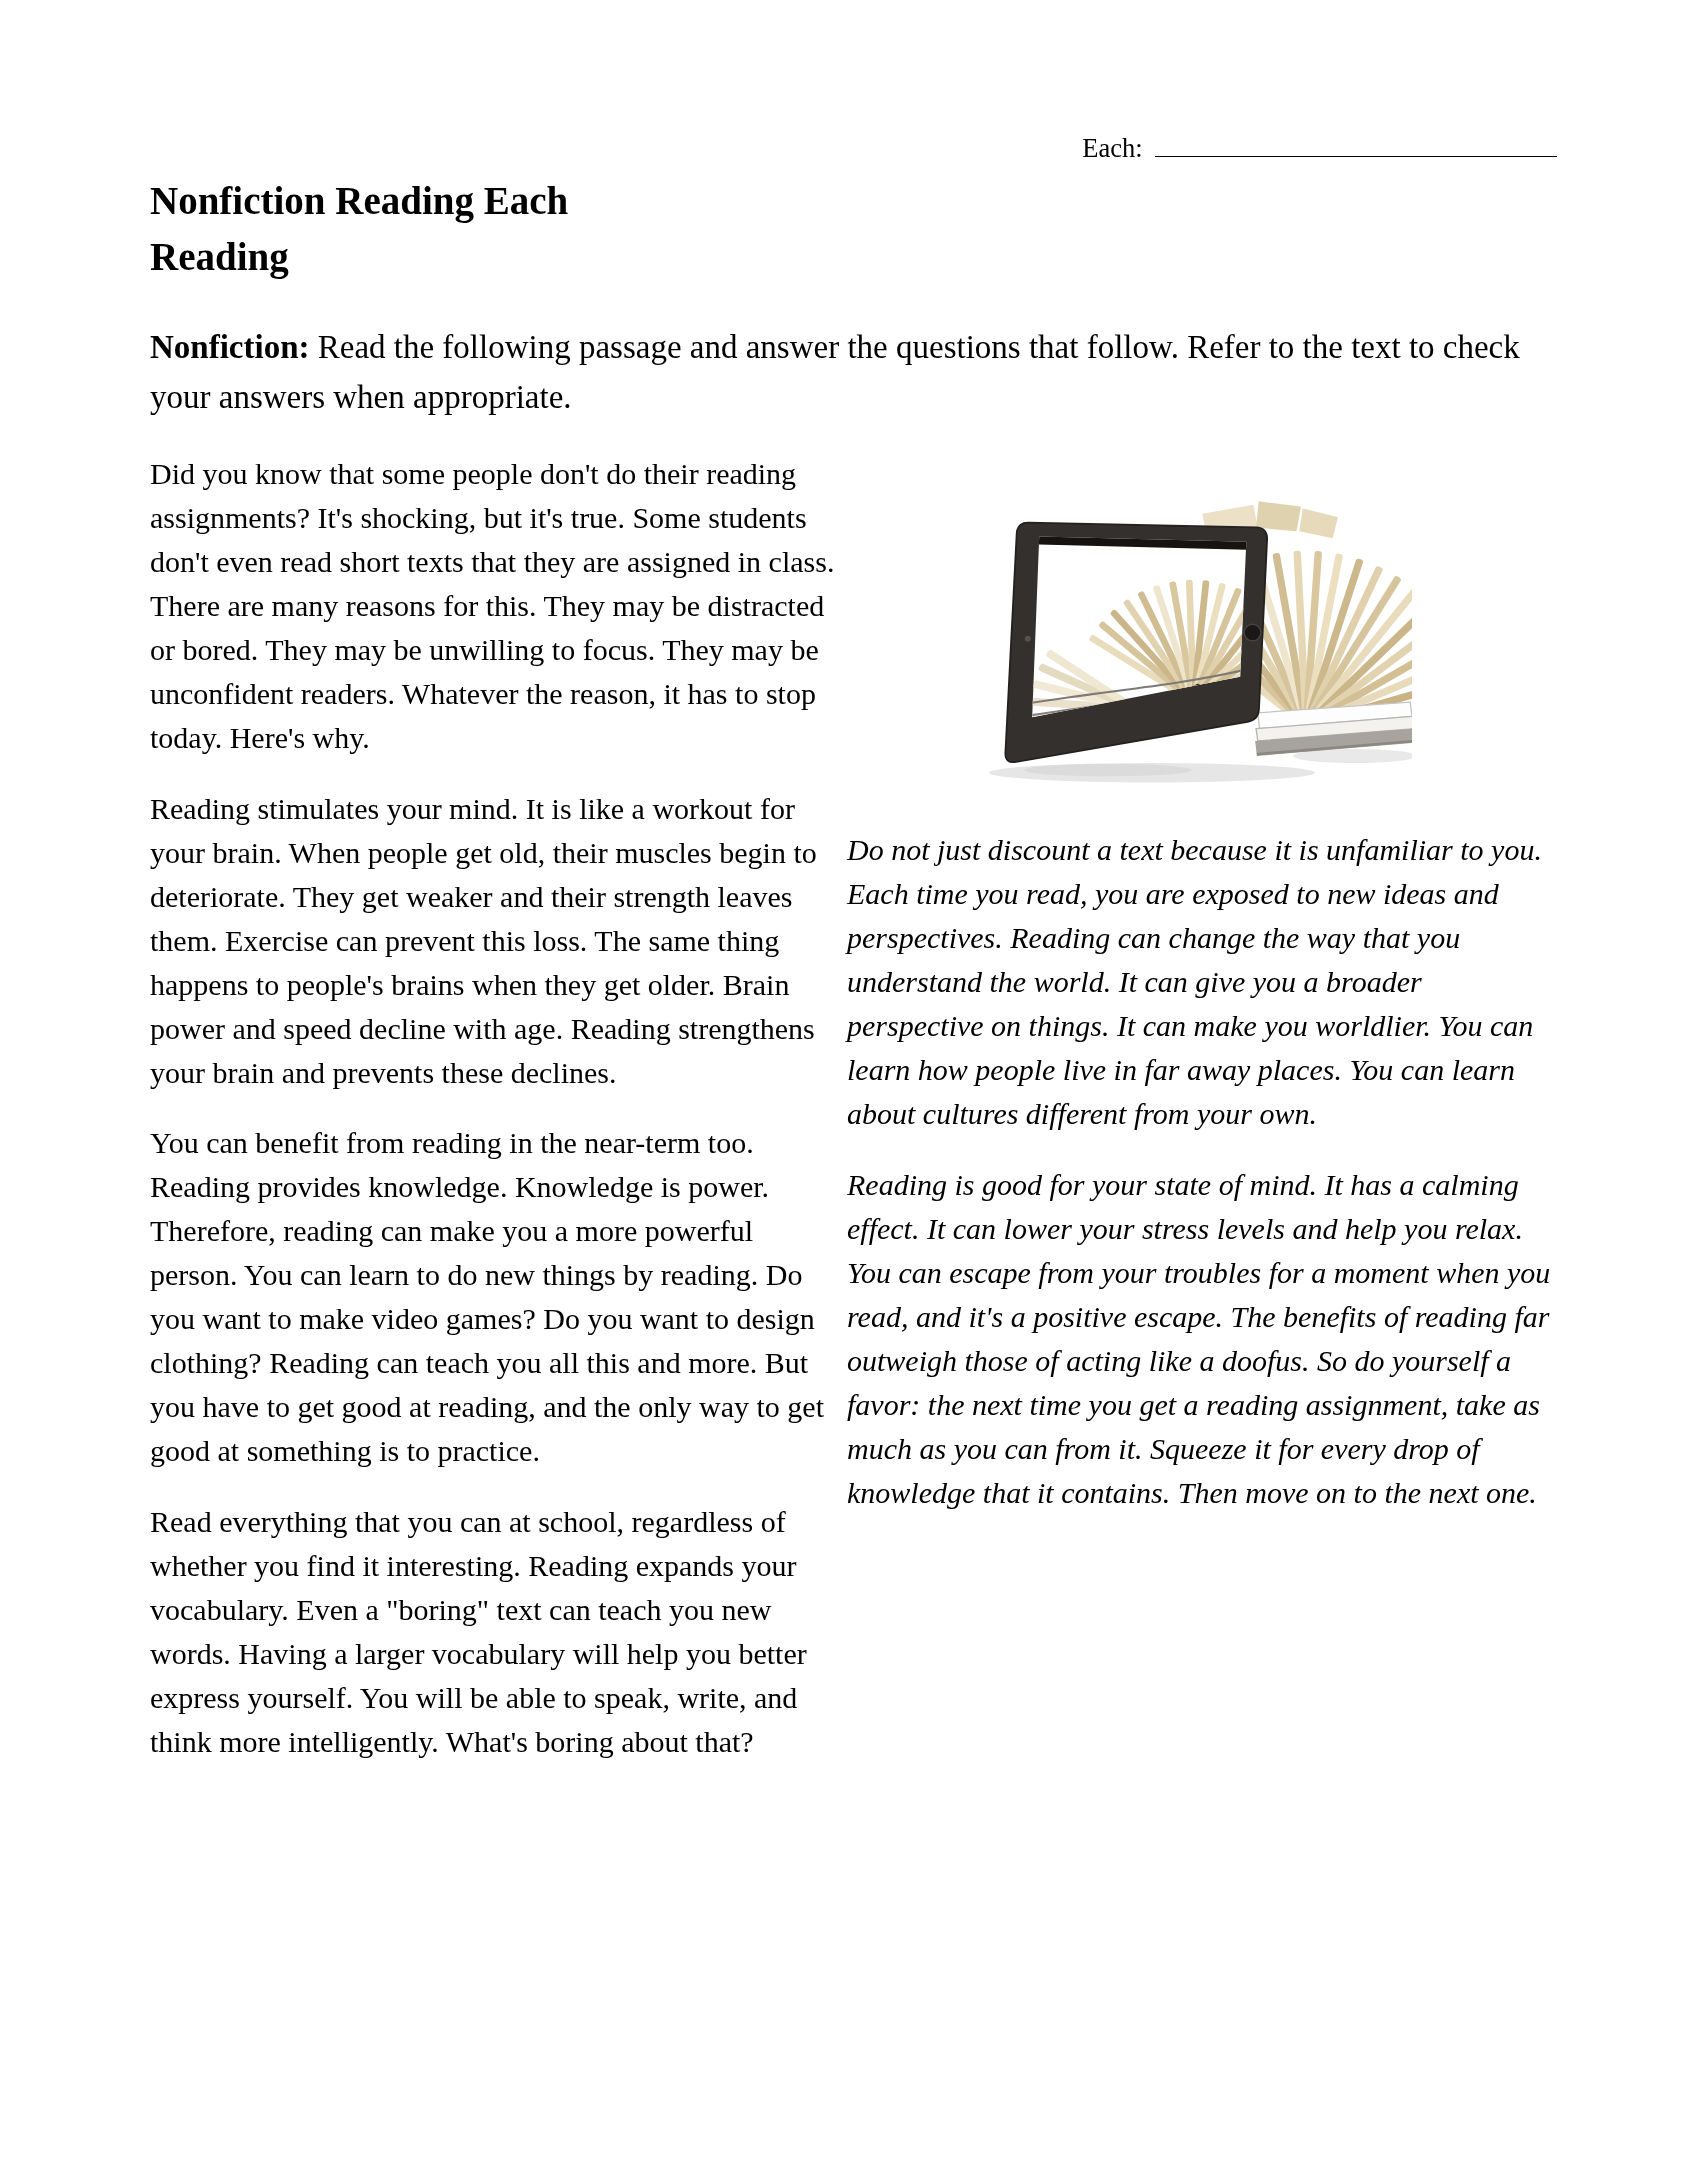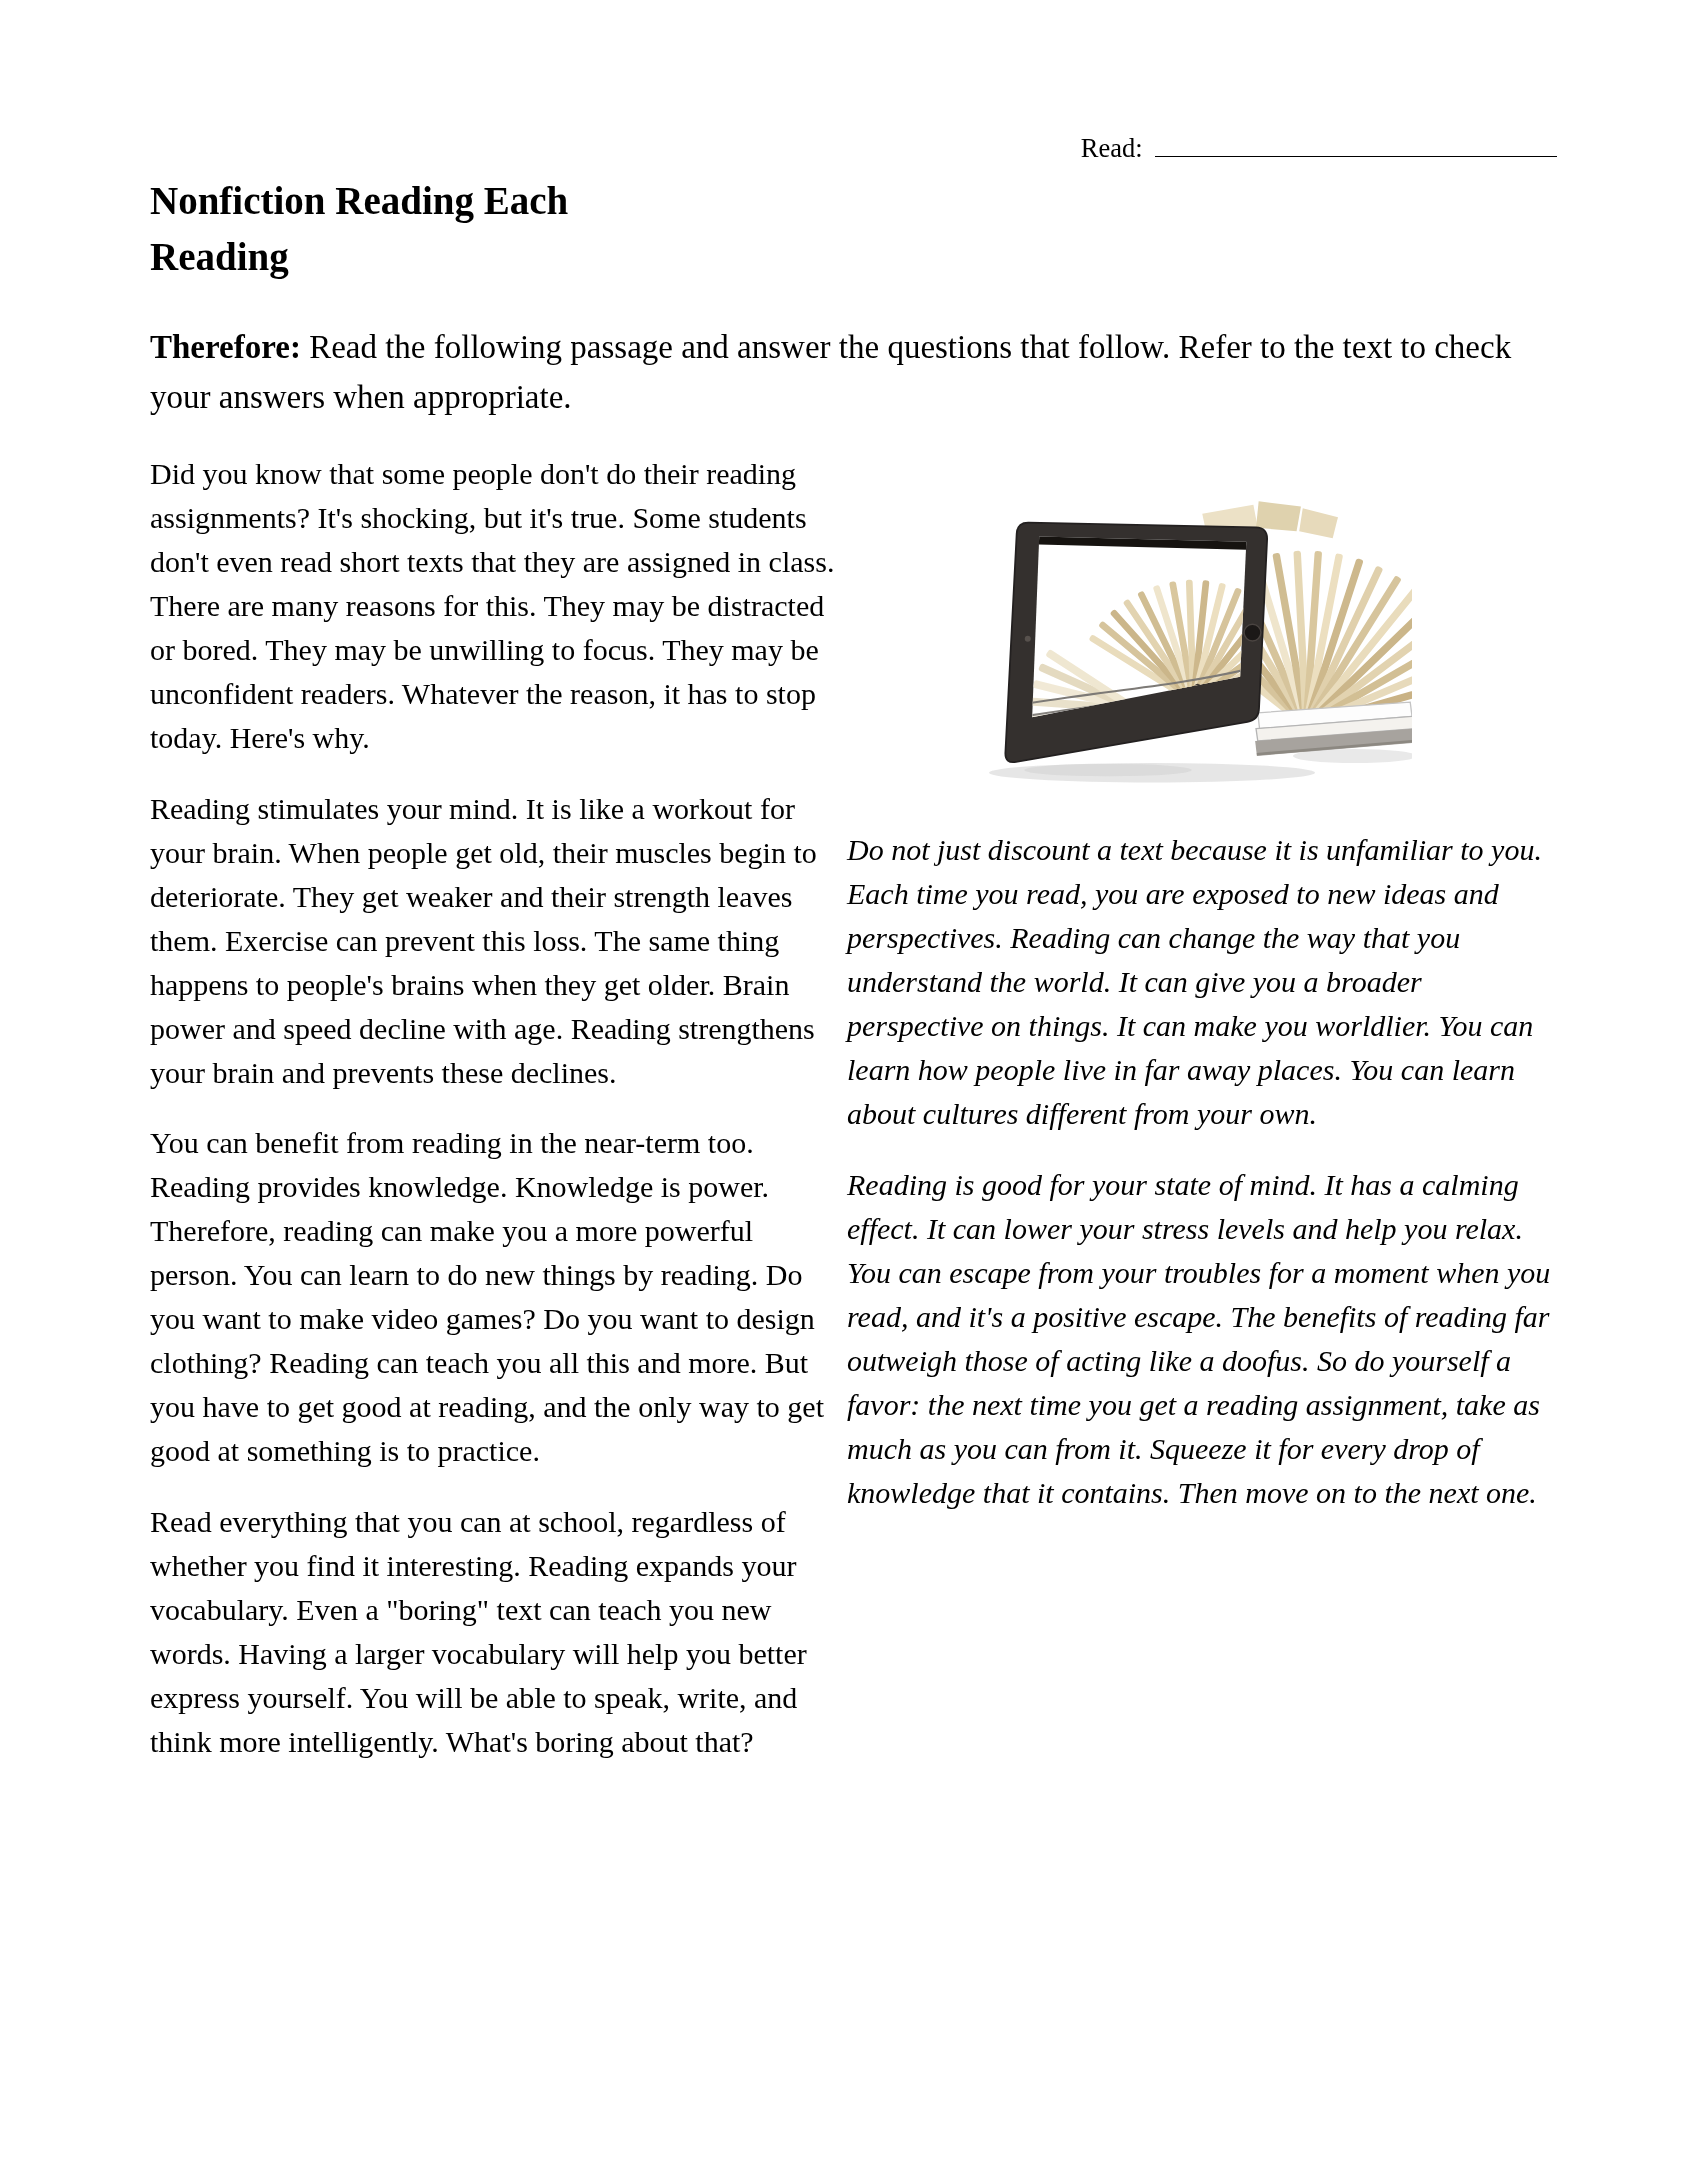--- a/index.html
+++ b/index.html
@@ -63,29 +63,29 @@
     margin: 35px auto 41px auto;
   }
   .illustration svg { display:block; width: 423px; height: 300px; }
 </style>
 </head>
 <body>
 
 <div class="page">
 
   <div class="name-row">
-    <span>Read:</span>
+    <span>Each:</span>
     <span class="name-line"></span>
   </div>
 
   <h1 class="title">Nonfiction Reading Each</h1>
   <h2 class="subtitle">Reading</h2>
 
   <p class="directions">
-    <b>Therefore:</b>
+    <b>Nonfiction:</b>
     <span>Read the following passage and answer the questions that follow. Refer to the text to check your answers when appropriate.</span>
   </p>
 
   <div class="columns">
 
     <div class="col-left">
       <p class="body">Did you know that some people don't do their reading assignments? It's shocking, but it's true. Some students don't even read short texts that they are assigned in class. There are many reasons for this. They may be distracted or bored. They may be unwilling to focus. They may be unconfident readers. Whatever the reason, it has to stop today. Here's why.</p>
       <p class="body">Reading stimulates your mind. It is like a workout for your brain. When people get old, their muscles begin to deteriorate. They get weaker and their strength leaves them. Exercise can prevent this loss. The same thing happens to people's brains when they get older. Brain power and speed decline with age. Reading strengthens your brain and prevents these declines.</p>
       <p class="body">You can benefit from reading in the near-term too. Reading provides knowledge. Knowledge is power. Therefore, reading can make you a more powerful person. You can learn to do new things by reading. Do you want to make video games? Do you want to design clothing? Reading can teach you all this and more. But you have to get good at reading, and the only way to get good at something is to practice.</p>
       <p class="body">Read everything that you can at school, regardless of whether you find it interesting. Reading expands your vocabulary. Even a "boring" text can teach you new words. Having a larger vocabulary will help you better express yourself. You will be able to speak, write, and think more intelligently. What's boring about that?</p>

